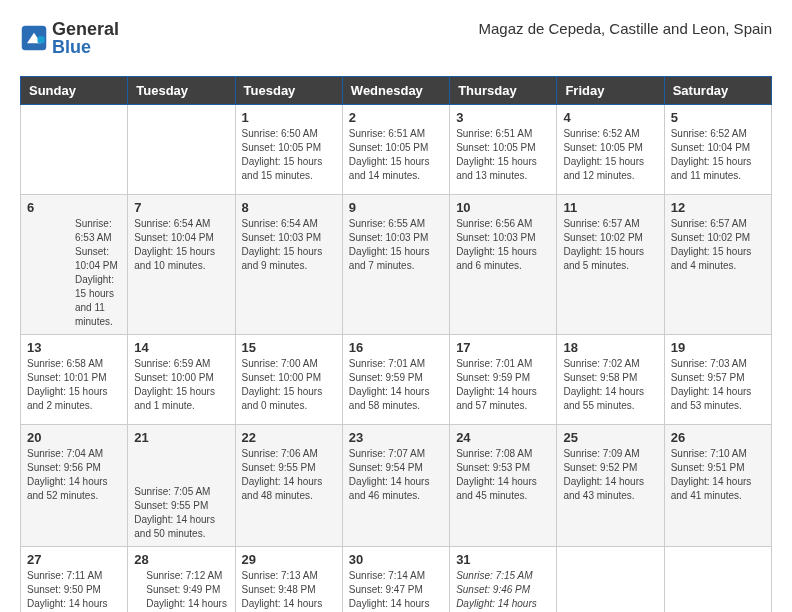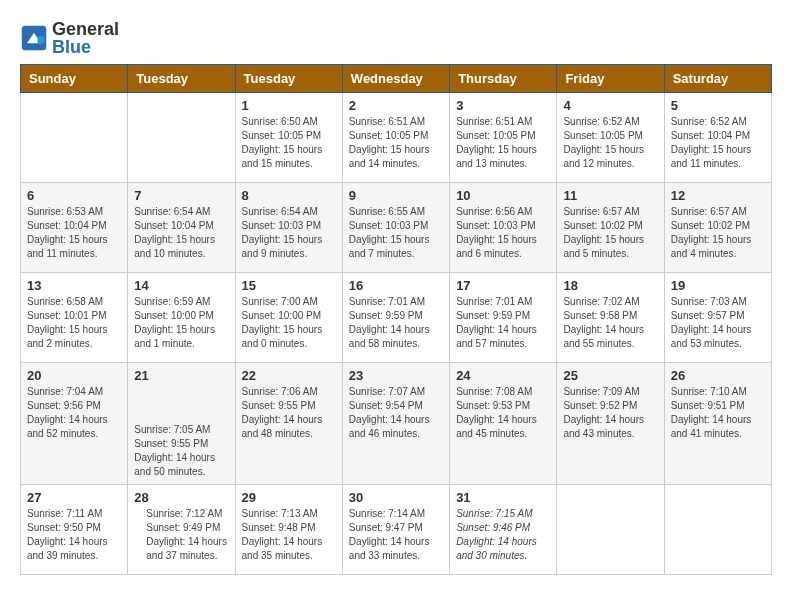--- a/index.html
+++ b/index.html
@@ -7,21 +7,21 @@
       font-family: Arial, sans-serif;
       background: #fff;
       width: 792px;
       min-height: 612px;
       padding: 20px;
     }
     .header {
       display: flex;
       justify-content: space-between;
       align-items: flex-start;
-      margin-bottom: 8px;
+      margin-bottom: 20px;
     }
     .logo {
       display: flex;
       align-items: center;
       gap: 4px;
     }
     .logo-text {
       display: flex;
       flex-direction: column;
       font-size: 18px;
@@ -77,38 +77,39 @@
     .cell-text {
       font-size: 10px;
       line-height: 1.4;
       color: #444;
     }
     .empty-cell {
       background: #f9f9f9;
     }
     tr:nth-child(odd) td { background: #fff; }
     tr:nth-child(even) td { background: #f5f5f5; }
-    .calendar thead tr th { background: #a16207; }
+    .calendar thead tr th { background: #404040; }
   </style>
 </head>
 <body>
 
 <div class="header">
   <div class="logo">
     <svg class="logo-icon" viewBox="0 0 32 32">
       <rect x="2" y="2" width="28" height="28" rx="4" fill="#2a6db5"></rect>
       <polygon points="8,22 16,10 24,22" fill="white"></polygon>
       <rect x="20" y="14" width="8" height="8" fill="#1a9ed4" rx="2"></rect>
     </svg>
     <div class="logo-text">
       <span class="logo-general">General</span>
       <span class="logo-blue">Blue</span>
     </div>
   </div>
   <div class="title-block">
+    <div class="location">Magaz de Cepeda, Castille and Leon, Spain</div>
   </div>
 </div>
 
 <table class="calendar">
   <thead>
     <tr>
     <th>Sunday</th>
         <th>Tuesday</th>
         <th>Tuesday</th>
         <th>Wednesday</th>
@@ -153,21 +154,21 @@
           <span class="day-num">5</span>
           <div class="cell-text" style="white-space: pre-line;">Sunrise: 6:52 AM
 Sunset: 10:04 PM
 Daylight: 15 hours
 and 11 minutes.</div>
         </td>
       </tr>
       <tr>
         <td>
           <span class="day-num">6</span>
-          <div class="cell-text" style="white-space: pre-line;">Sunrise: 6:53 AM
+          <div class="cell-text" style="white-space: pre-line; margin-left: 48px;">Sunrise: 6:53 AM
 Sunset: 10:04 PM
 Daylight: 15 hours
 and 11 minutes.</div>
         </td>
         <td>
           <span class="day-num">7</span>
           <div class="cell-text" style="white-space: pre-line;">Sunrise: 6:54 AM
 Sunset: 10:04 PM
 Daylight: 15 hours
 and 10 minutes.</div>

